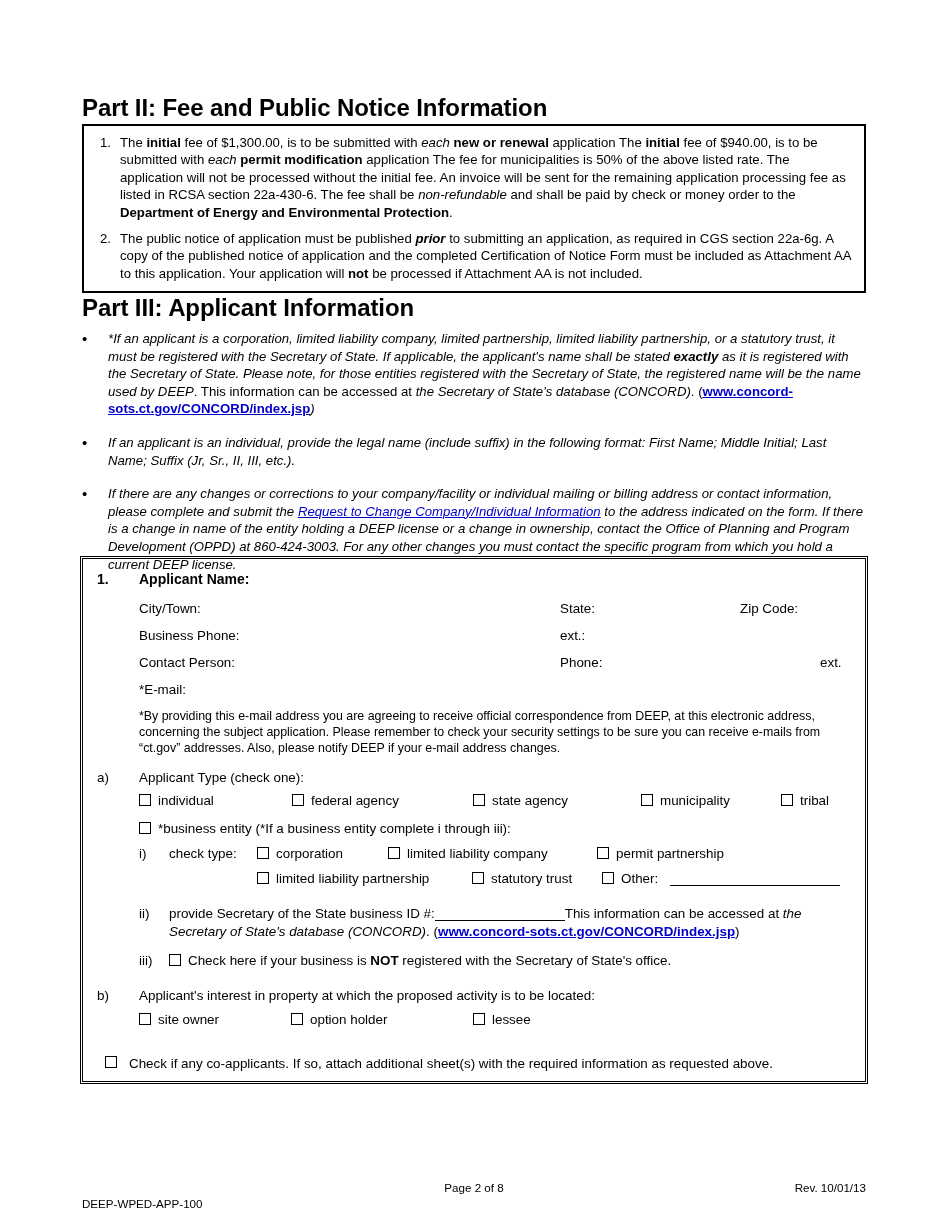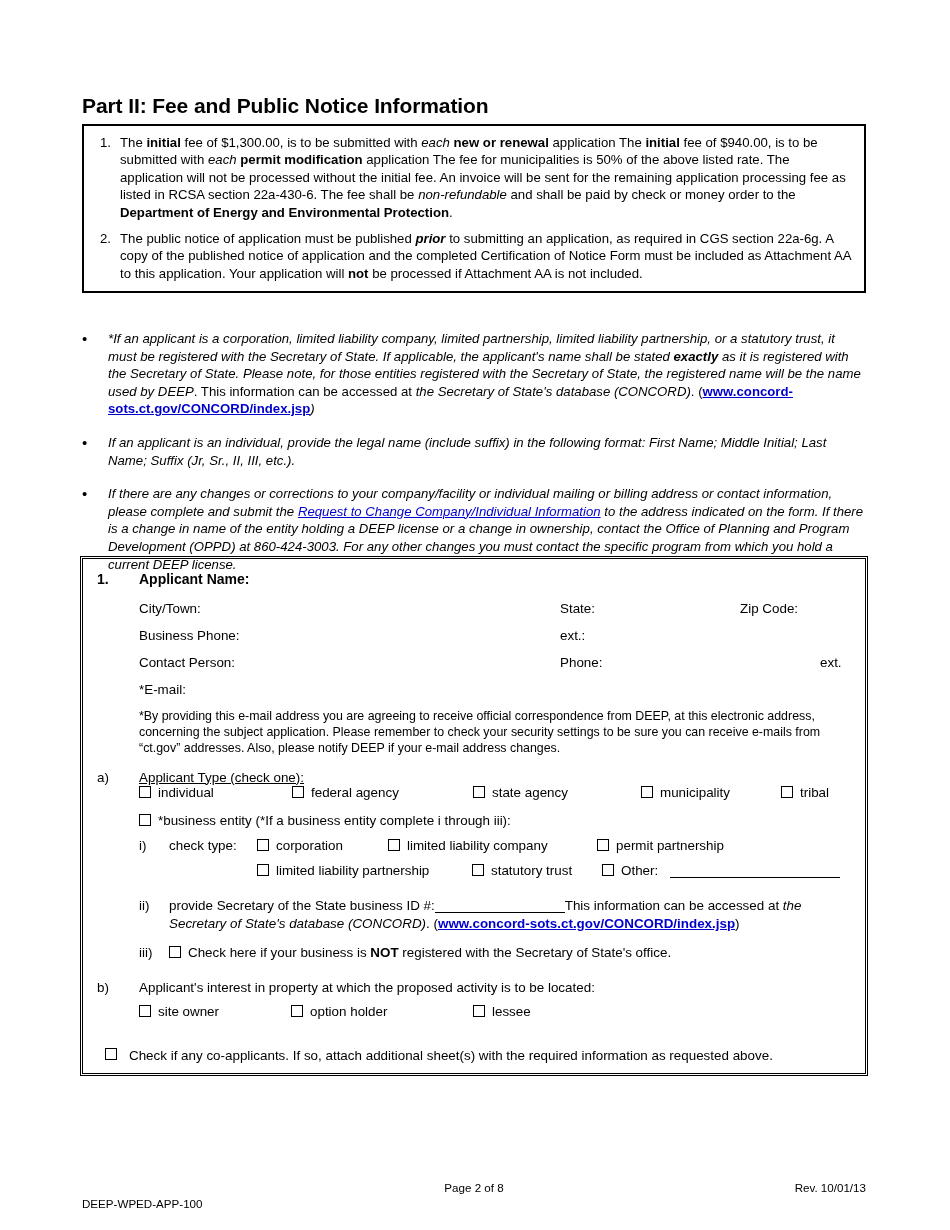--- a/index.html
+++ b/index.html
@@ -17,21 +17,21 @@
   }
   .page {
     position: relative;
     width: 950px;
     height: 1230px;
     padding: 0;
   }
 
   
   .part-heading {
-    font-size: 21px;
+    font-size: 24px;
     font-weight: bold;
     letter-spacing: -0.1px;
   }
   #part2-heading { position: absolute; left: 82px; top: 94px; }
   #part3-heading { position: absolute; left: 82px; top: 294px; }
 
   
   .notice-box {
     position: absolute;
     left: 82px;
@@ -222,20 +222,21 @@
       <div class="body"><span>The </span><b>initial</b><span> fee of $1,300.00, is to be submitted with </span><i>each</i><b> new or renewal</b><span> application The </span><b>initial</b><span> fee of $940.00, is to be submitted with </span><i>each</i><b> permit modification</b><span> application The fee for municipalities is 50% of the above listed rate. The application will not be processed without the initial fee. An invoice will be sent for the remaining application processing fee as listed in RCSA section 22a-430-6. The fee shall be </span><i>non-refundable</i><span> and shall be paid by check or money order to the </span><b>Department of Energy and Environmental Protection</b><span>.</span></div>
     </div>
 
     <div class="numbered-item">
       <div class="num">2.</div>
       <div class="body"><span>The public notice of application must be published </span><b><i>prior</i></b><span> to submitting an application, as required in CGS section 22a-6g.  A copy of the published notice of application and the completed Certification of Notice Form must be included as Attachment AA to this application. Your application will </span><b>not</b><span> be processed if Attachment AA is not included.</span></div>
     </div>
 
   </div>
 
+  <div class="part-heading" id="part3-heading">Part III: Applicant Information</div>
 
   <div class="bullet-list">
 
     <div class="bullet">
       <div class="dot">•</div>
       <div class="body"><span>*If an applicant is a corporation, limited liability company, limited partnership, limited liability partnership, or a statutory trust, it must be registered with the Secretary of State. If applicable, the applicant's name shall be stated </span><b>exactly</b><span> as it is registered with the Secretary of State. Please note, for those entities registered with the Secretary of State, the registered name will be the name used by DEEP</span><span class="ni">. This information can be accessed at </span><i>the Secretary of State's database (CONCORD)</i><span class="ni">. (</span><a class="link">www.concord-sots.ct.gov/CONCORD/index.jsp</a><span>)</span></div>
     </div>
 
     <div class="bullet">
       <div class="dot">•</div>
@@ -276,21 +277,21 @@
 
     <div class="email-line">
       <span>*E-mail:</span>
     </div>
 
     <div class="email-note">*By providing this e-mail address you are agreeing to receive official correspondence from DEEP, at this electronic address, concerning the subject application. Please remember to check your security settings to be sure you can receive e-mails from “ct.gov” addresses. Also, please notify DEEP if your e-mail address changes.</div>
 
     <div class="sub-item">
       <div class="lbl">a)</div>
       <div class="content">
-        <div style="text-decoration:underline;">Applicant Type (check one):</div>
+        <div style="margin-bottom:8px;">Applicant Type (check one):</div>
 
         <div class="cbrow" style="padding-left:6px;">
           <span class="cbitem" style="left:0px;"><span class="cb"></span><span>individual</span></span>
           <span class="cbitem" style="left:153px;"><span class="cb"></span><span>federal agency</span></span>
           <span class="cbitem" style="left:334px;"><span class="cb"></span><span>state agency</span></span>
           <span class="cbitem" style="left:502px;"><span class="cb"></span><span>municipality</span></span>
           <span class="cbitem" style="left:642px;"><span class="cb"></span><span>tribal</span></span>
         </div>
 
         <div class="cbrow" style="padding-left:6px; height:25px;">

